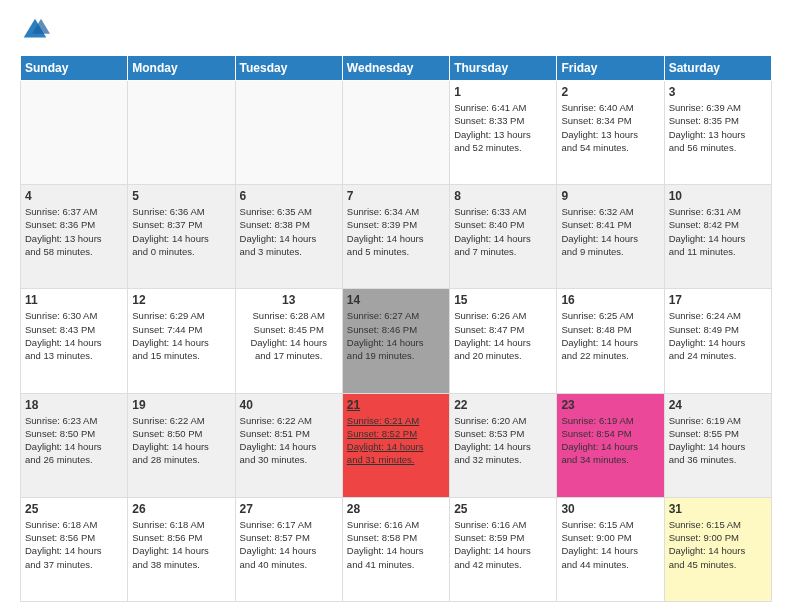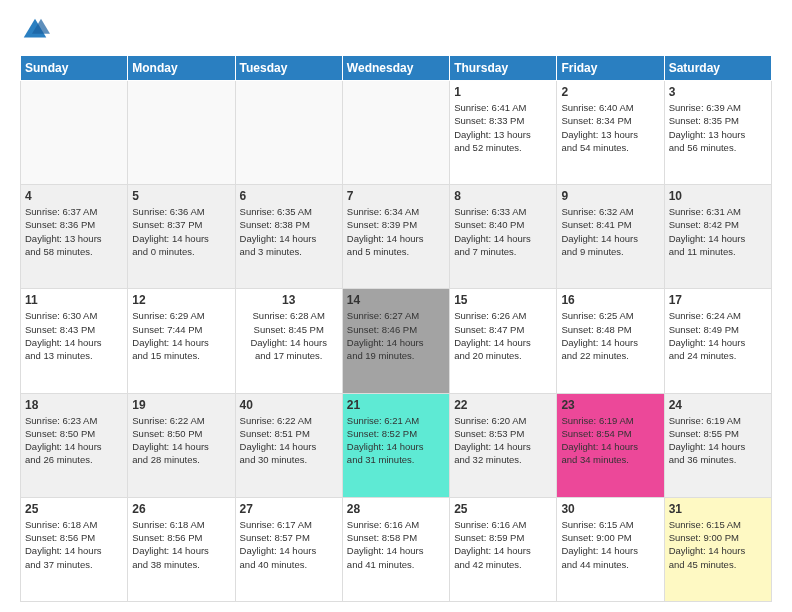--- a/index.html
+++ b/index.html
@@ -283,21 +283,21 @@
 Daylight: 14 hours
 and 28 minutes.</div>
           </td>
           <td style="background: rgb(240, 240, 240);">
             <span class="day-number">40</span>
             <div class="day-info" style="white-space: pre-line;">Sunrise: 6:22 AM
 Sunset: 8:51 PM
 Daylight: 14 hours
 and 30 minutes.</div>
           </td>
-          <td style="background: #5eead4;">
+          <td style="background: #ef4444; text-decoration: underline;">
             <span class="day-number">21</span>
             <div class="day-info" style="white-space: pre-line;">Sunrise: 6:21 AM
 Sunset: 8:52 PM
 Daylight: 14 hours
 and 31 minutes.</div>
           </td>
           <td style="background: rgb(240, 240, 240);">
             <span class="day-number">22</span>
             <div class="day-info" style="white-space: pre-line;">Sunrise: 6:20 AM
 Sunset: 8:53 PM

